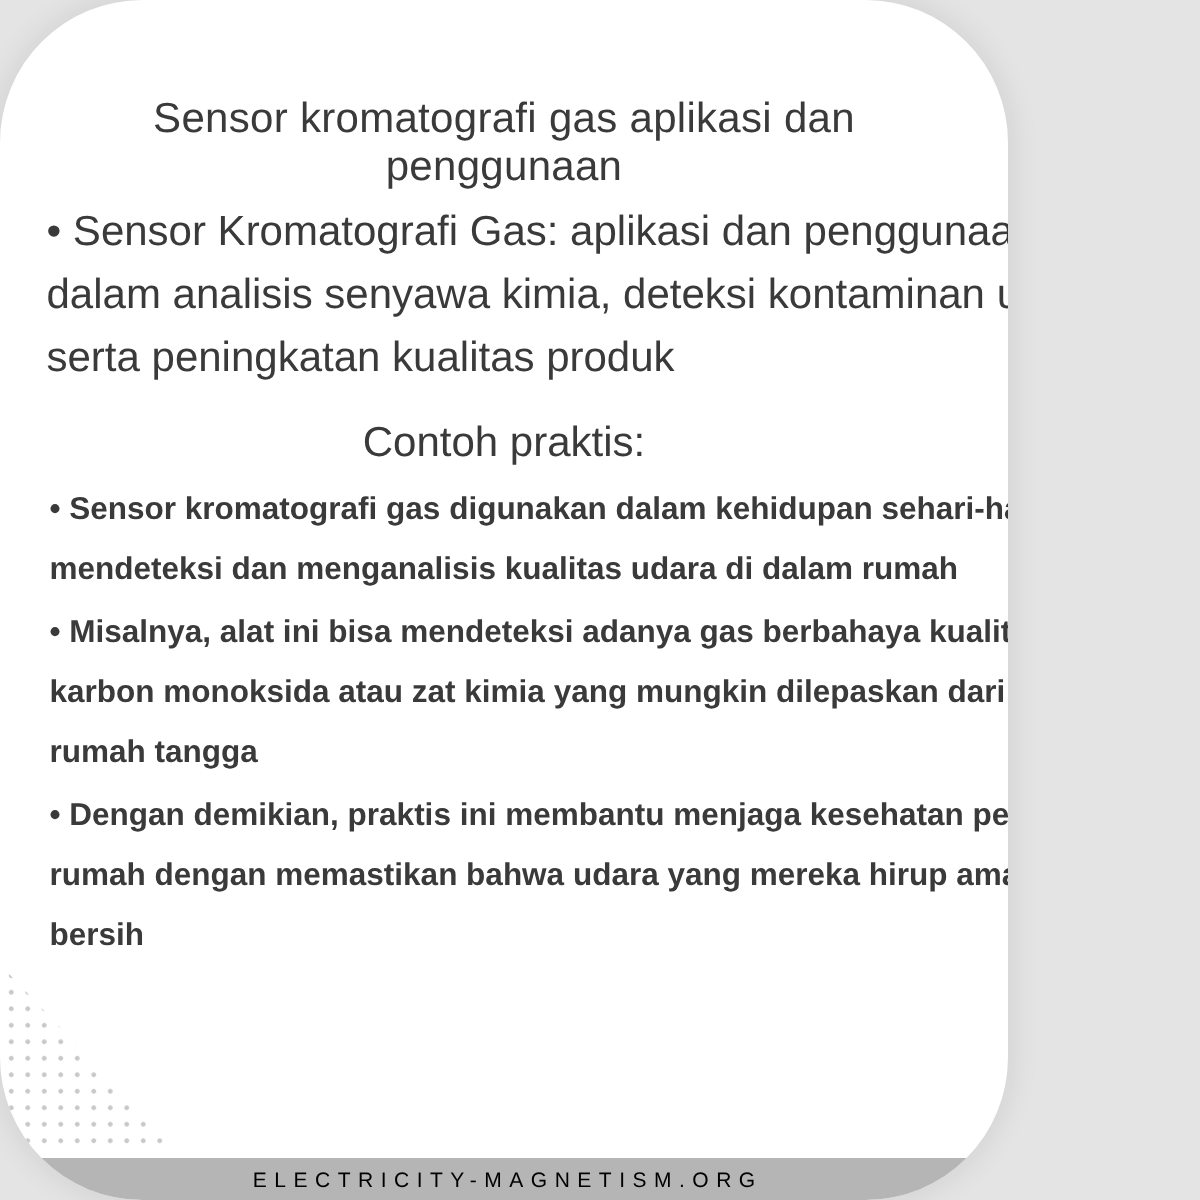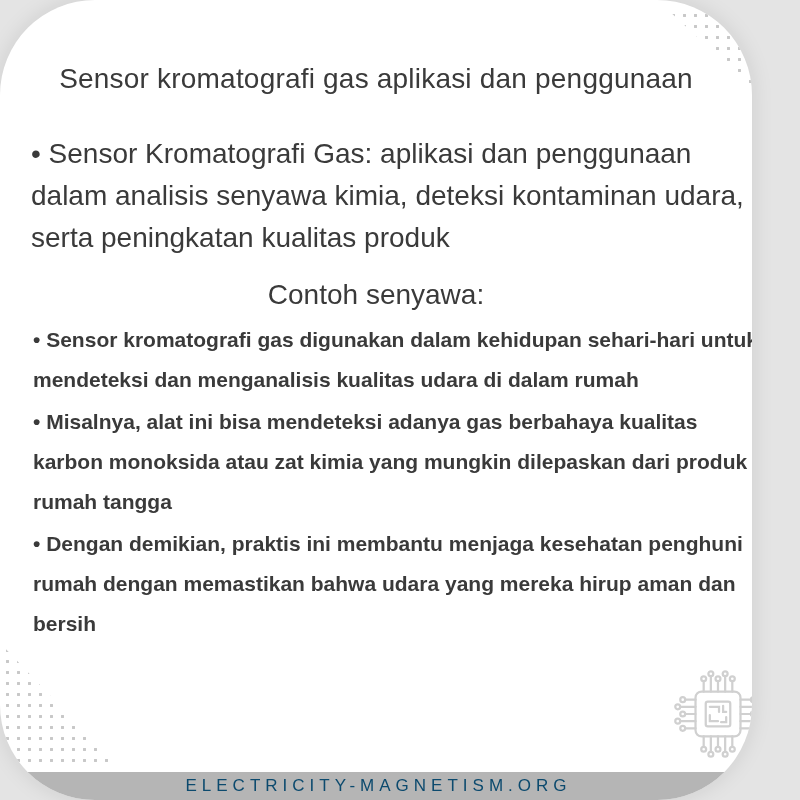--- a/index.html
+++ b/index.html
@@ -6,21 +6,21 @@
     margin: 0;
     padding: 0;
     width: 800px;
     height: 800px;
     overflow: hidden;
     background: #e4e4e4;
     font-family: "Liberation Sans", "DejaVu Sans", sans-serif;
   }
   .stage {
     position: relative;
-    width: 752px;
+    width: 672px;
     height: 800px;
   }
   .card {
     position: absolute;
     inset: 0;
     background: #ffffff;
     border-radius: 95px;
     overflow: hidden;
     box-shadow: 0 0 22px rgba(0,0,0,0.10);
   }
@@ -107,41 +107,41 @@
     right: 0;
     bottom: 0;
     height: 28px;
     background: #b5b5b5;
     display: flex;
     align-items: center;
     justify-content: center;
     z-index: 3;
   }
   .footer-text {
-    color: #0c4a6e;
-    font-size: 17px;
+    color: #000000;
+    font-size: 14px;
     letter-spacing: 5px;
     padding-left: 5px; 
     white-space: nowrap;
   }
 </style>
 </head>
 <body>
 
 <div class="stage">
   <div class="card">
 
     <div class="dots dots-top-right"></div>
     <div class="dots dots-bottom-left"></div>
 
     <h1 class="title">Sensor kromatografi gas aplikasi dan penggunaan</h1>
 
     <p class="intro">• Sensor Kromatografi Gas: aplikasi dan penggunaan dalam analisis senyawa kimia, deteksi kontaminan udara, serta peningkatan kualitas produk</p>
 
-    <h2 class="section-heading">Contoh senyawa:</h2>
+    <h2 class="section-heading">Contoh praktis:</h2>
 
     <div class="bullet-list">
       <p>• Sensor kromatografi gas digunakan dalam kehidupan sehari-hari untuk mendeteksi dan menganalisis kualitas udara di dalam rumah</p>
       <p>• Misalnya, alat ini bisa mendeteksi adanya gas berbahaya kualitas karbon monoksida atau zat kimia yang mungkin dilepaskan dari produk rumah tangga</p>
       <p>• Dengan demikian, praktis ini membantu menjaga kesehatan penghuni rumah dengan memastikan bahwa udara yang mereka hirup aman dan bersih</p>
     </div>
 
     <svg class="chip-icon" viewBox="0 0 90 90" fill="none" stroke="#d0d0d0" stroke-width="2.2" stroke-linecap="round">
 
       <rect x="23" y="23" width="44" height="44" rx="6"></rect>

